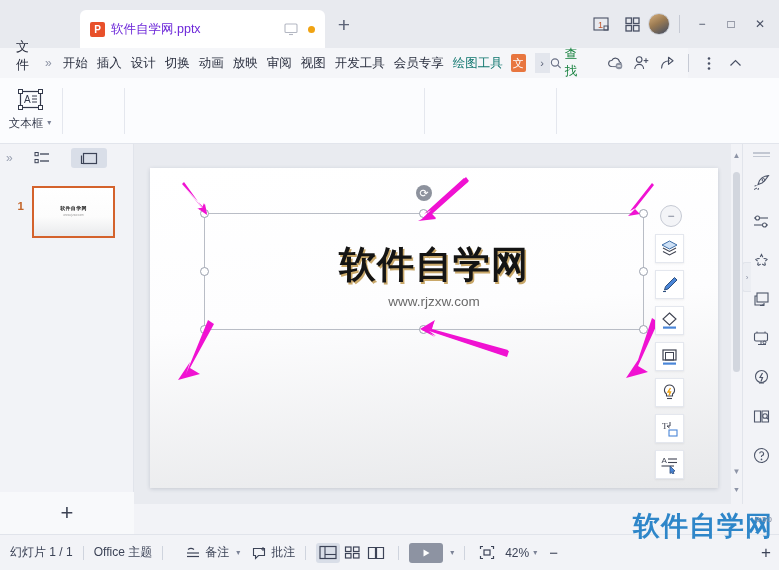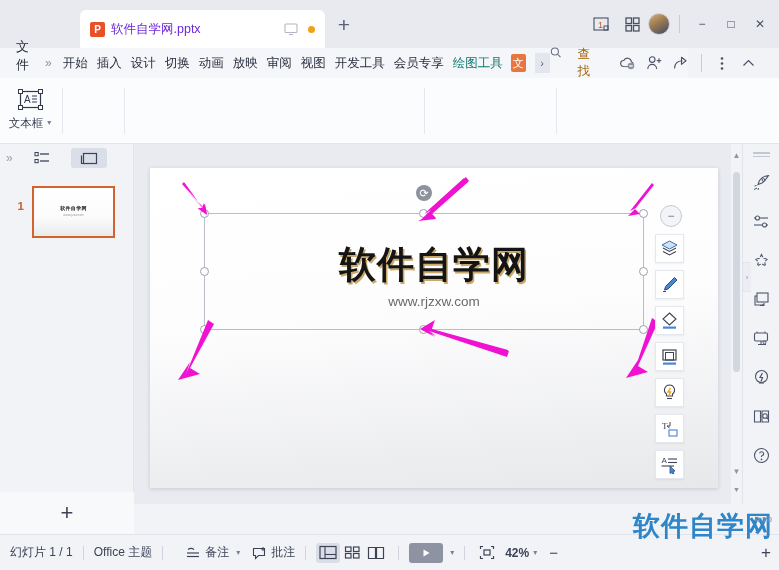--- a/index.html
+++ b/index.html
@@ -61,21 +61,21 @@
   .menu-sep { width:1px; height:16px; background:#d5d9e2; margin:0 8px; }
   .chev-left { color:#8d94a6; font-size:12px; }
   .m-items { display:flex; align-items:center; gap:7px; margin-left:10px; }
   .m-item { font-size:12.5px; color:#2b3040; white-space:nowrap; padding:2px 1px; }
   .m-item.accent { color:#0f766e; }
   .m-chip { background:#e8763f; color:#fff; width:15px; height:18px; display:flex;
             align-items:center; justify-content:center; font-size:11px; border-radius:2px;}
   .m-next { width:15px; height:20px; background:#e3e6ed; display:flex; align-items:center;
             justify-content:center; color:#5b6277; font-size:11px; margin-left:2px;}
   .menu-right { margin-left:auto; display:flex; align-items:center; padding-right:8px; gap:2px;}
-  .find { display:flex; align-items:flex-start; gap:16px; color:#a16207; font-size:12.5px; margin-right:14px;}
+  .find { display:flex; align-items:center; gap:3px; color:#15803d; font-size:12.5px; margin-right:14px;}
 
   
   .ribbon {
     position:absolute; left:0; top:78px; width:779px; height:66px;
     background:#fbfcfe; border-bottom:1px solid #e2e5ec;
   }
   .rgrp { position:absolute; top:0; height:66px; }
   .rsep { position:absolute; top:10px; width:1px; height:46px; background:#e4e7ee; }
   .bigbtn { width:52px; text-align:center; padding-top:7px; }
   .bigbtn .glyph { height:30px; display:flex; align-items:center; justify-content:center; }
@@ -161,21 +161,21 @@
   .status { position:absolute; left:0; top:534px; width:779px; height:36px;
             background:#f2f3f7; display:flex; align-items:center; border-top:1px solid #e1e4eb; }
   .st-item { font-size:12px; color:#3c4357; white-space:nowrap; }
   .st-sep { width:1px; height:14px; background:#cfd4de; margin:0 10px; }
   .st-btn { display:flex; align-items:center; gap:3px; color:#3c4357; font-size:12px; }
   .viewbtn { width:24px; height:20px; display:flex; align-items:center; justify-content:center;
              color:#3c4357; border-radius:3px; }
   .viewbtn.on { background:#d9dee8; }
   .playbtn { width:34px; height:20px; background:#8d93a2; border-radius:3px; color:#fff;
              display:flex; align-items:center; justify-content:center; font-size:10px; }
-  .zoomtxt { font-size:12px; color:#3c4357;font-weight:bold; }
+  .zoomtxt { font-size:12px; color:#3c4357; }
 
   
   .wm { position:absolute; right:6px; top:512px; text-align:right; pointer-events:none; }
   .wm1 { font-size:27px; font-weight:bold; color:#2e86c9; letter-spacing:1px;
          font-family:"DejaVu Sans", sans-serif; line-height:28px; }
   .wm2 { font-size:12.5px; font-weight:bold; color:#4a9ad6; letter-spacing:.6px; margin-top:-2px;}
   .wm-dots { position:absolute; right:6px; top:514px; color:#8d94a6; font-size:9px; letter-spacing:1px;}
 
   
   .rail { position:absolute; right:0; top:144px; width:37px; height:360px; background:#f2f3f7;

